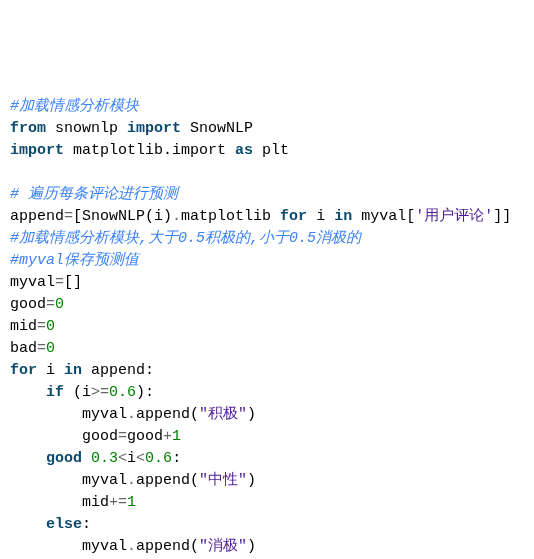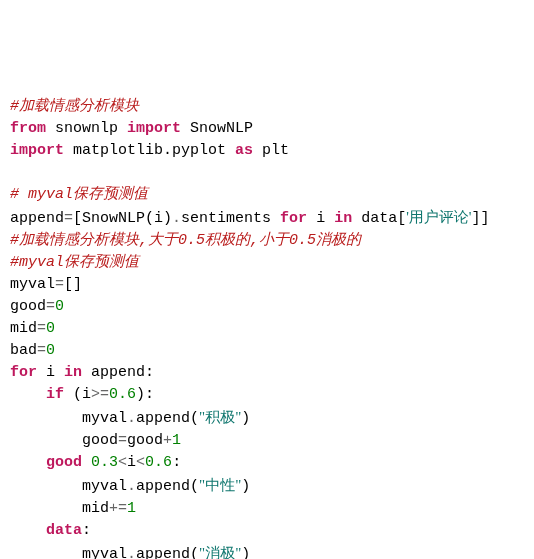--- a/index.html
+++ b/index.html
@@ -8,51 +8,51 @@
     font-family: "Consolas", "Courier New", monospace;
     font-size: 15px;
     line-height: 22px;
     background: #ffffff;
     color: #000000;
     width: 534px;
     box-sizing: border-box;
     position: relative;
     white-space: pre;
   }
-  .kw { color: #be185d; font-weight: bold; }
-  .com { color: #b91c1c; font-style: italic; }
-  .str { color: #0f766e; font-family: Liberation Serif, serif; }
+  .kw { color: #0c4a6e; font-weight: bold; }
+  .com { color: #3b82f6; font-style: italic; }
+  .str { color: #4c1d95; }
   .op { color: #666666; }
   .num { color: #008000; }
 </style>
 </head>
 <body>
 
 
 
 <div><span class="com">#加载情感分析模块</span>
 <span class="kw">from</span><span> snownlp </span><span class="kw">import</span><span> SnowNLP</span>
-<span class="kw">import</span><span> matplotlib.pyplot </span><span class="kw">as</span><span> plt</span>
+<span class="kw">import</span><span> matplotlib.import </span><span class="kw">as</span><span> plt</span>
 
-<span class="com"># myval保存预测值</span>
-<span>append</span><span class="op">=</span><span>[SnowNLP(i)</span><span class="op">.</span><span>sentiments </span><span class="kw">for</span><span> i </span><span class="kw">in</span><span> data[</span><span class="str">'用户评论'</span><span>]]</span>
+<span class="com"># 遍历每条评论进行预测</span>
+<span>append</span><span class="op">=</span><span>[SnowNLP(i)</span><span class="op">.</span><span>matplotlib </span><span class="kw">for</span><span> i </span><span class="kw">in</span><span> myval[</span><span class="str">'用户评论'</span><span>]]</span>
 <span class="com">#加载情感分析模块,大于0.5积极的,小于0.5消极的</span>
 <span class="com">#myval保存预测值</span>
 <span>myval</span><span class="op">=</span><span>[]</span>
 <span>good</span><span class="op">=</span><span class="num">0</span>
 <span>mid</span><span class="op">=</span><span class="num">0</span>
 <span>bad</span><span class="op">=</span><span class="num">0</span>
 <span class="kw">for</span><span> i </span><span class="kw">in</span><span> append:</span>
     <span class="kw">if</span><span> (i</span><span class="op">&gt;=</span><span class="num">0.6</span><span>):</span>
         <span>myval</span><span class="op">.</span><span>append(</span><span class="str">"积极"</span><span>)</span>
         <span>good</span><span class="op">=</span><span>good</span><span class="op">+</span><span class="num">1</span>
     <span class="kw">good</span><span> </span><span class="num">0.3</span><span class="op">&lt;</span><span>i</span><span class="op">&lt;</span><span class="num">0.6</span><span>:</span>
         <span>myval</span><span class="op">.</span><span>append(</span><span class="str">"中性"</span><span>)</span>
         <span>mid</span><span class="op">+=</span><span class="num">1</span>
-    <span class="kw">data</span><span>:</span>
+    <span class="kw">else</span><span>:</span>
         <span>myval</span><span class="op">.</span><span>append(</span><span class="str">"消极"</span><span>)</span>
         
 
 
 </div>
 
 
 
 
 

